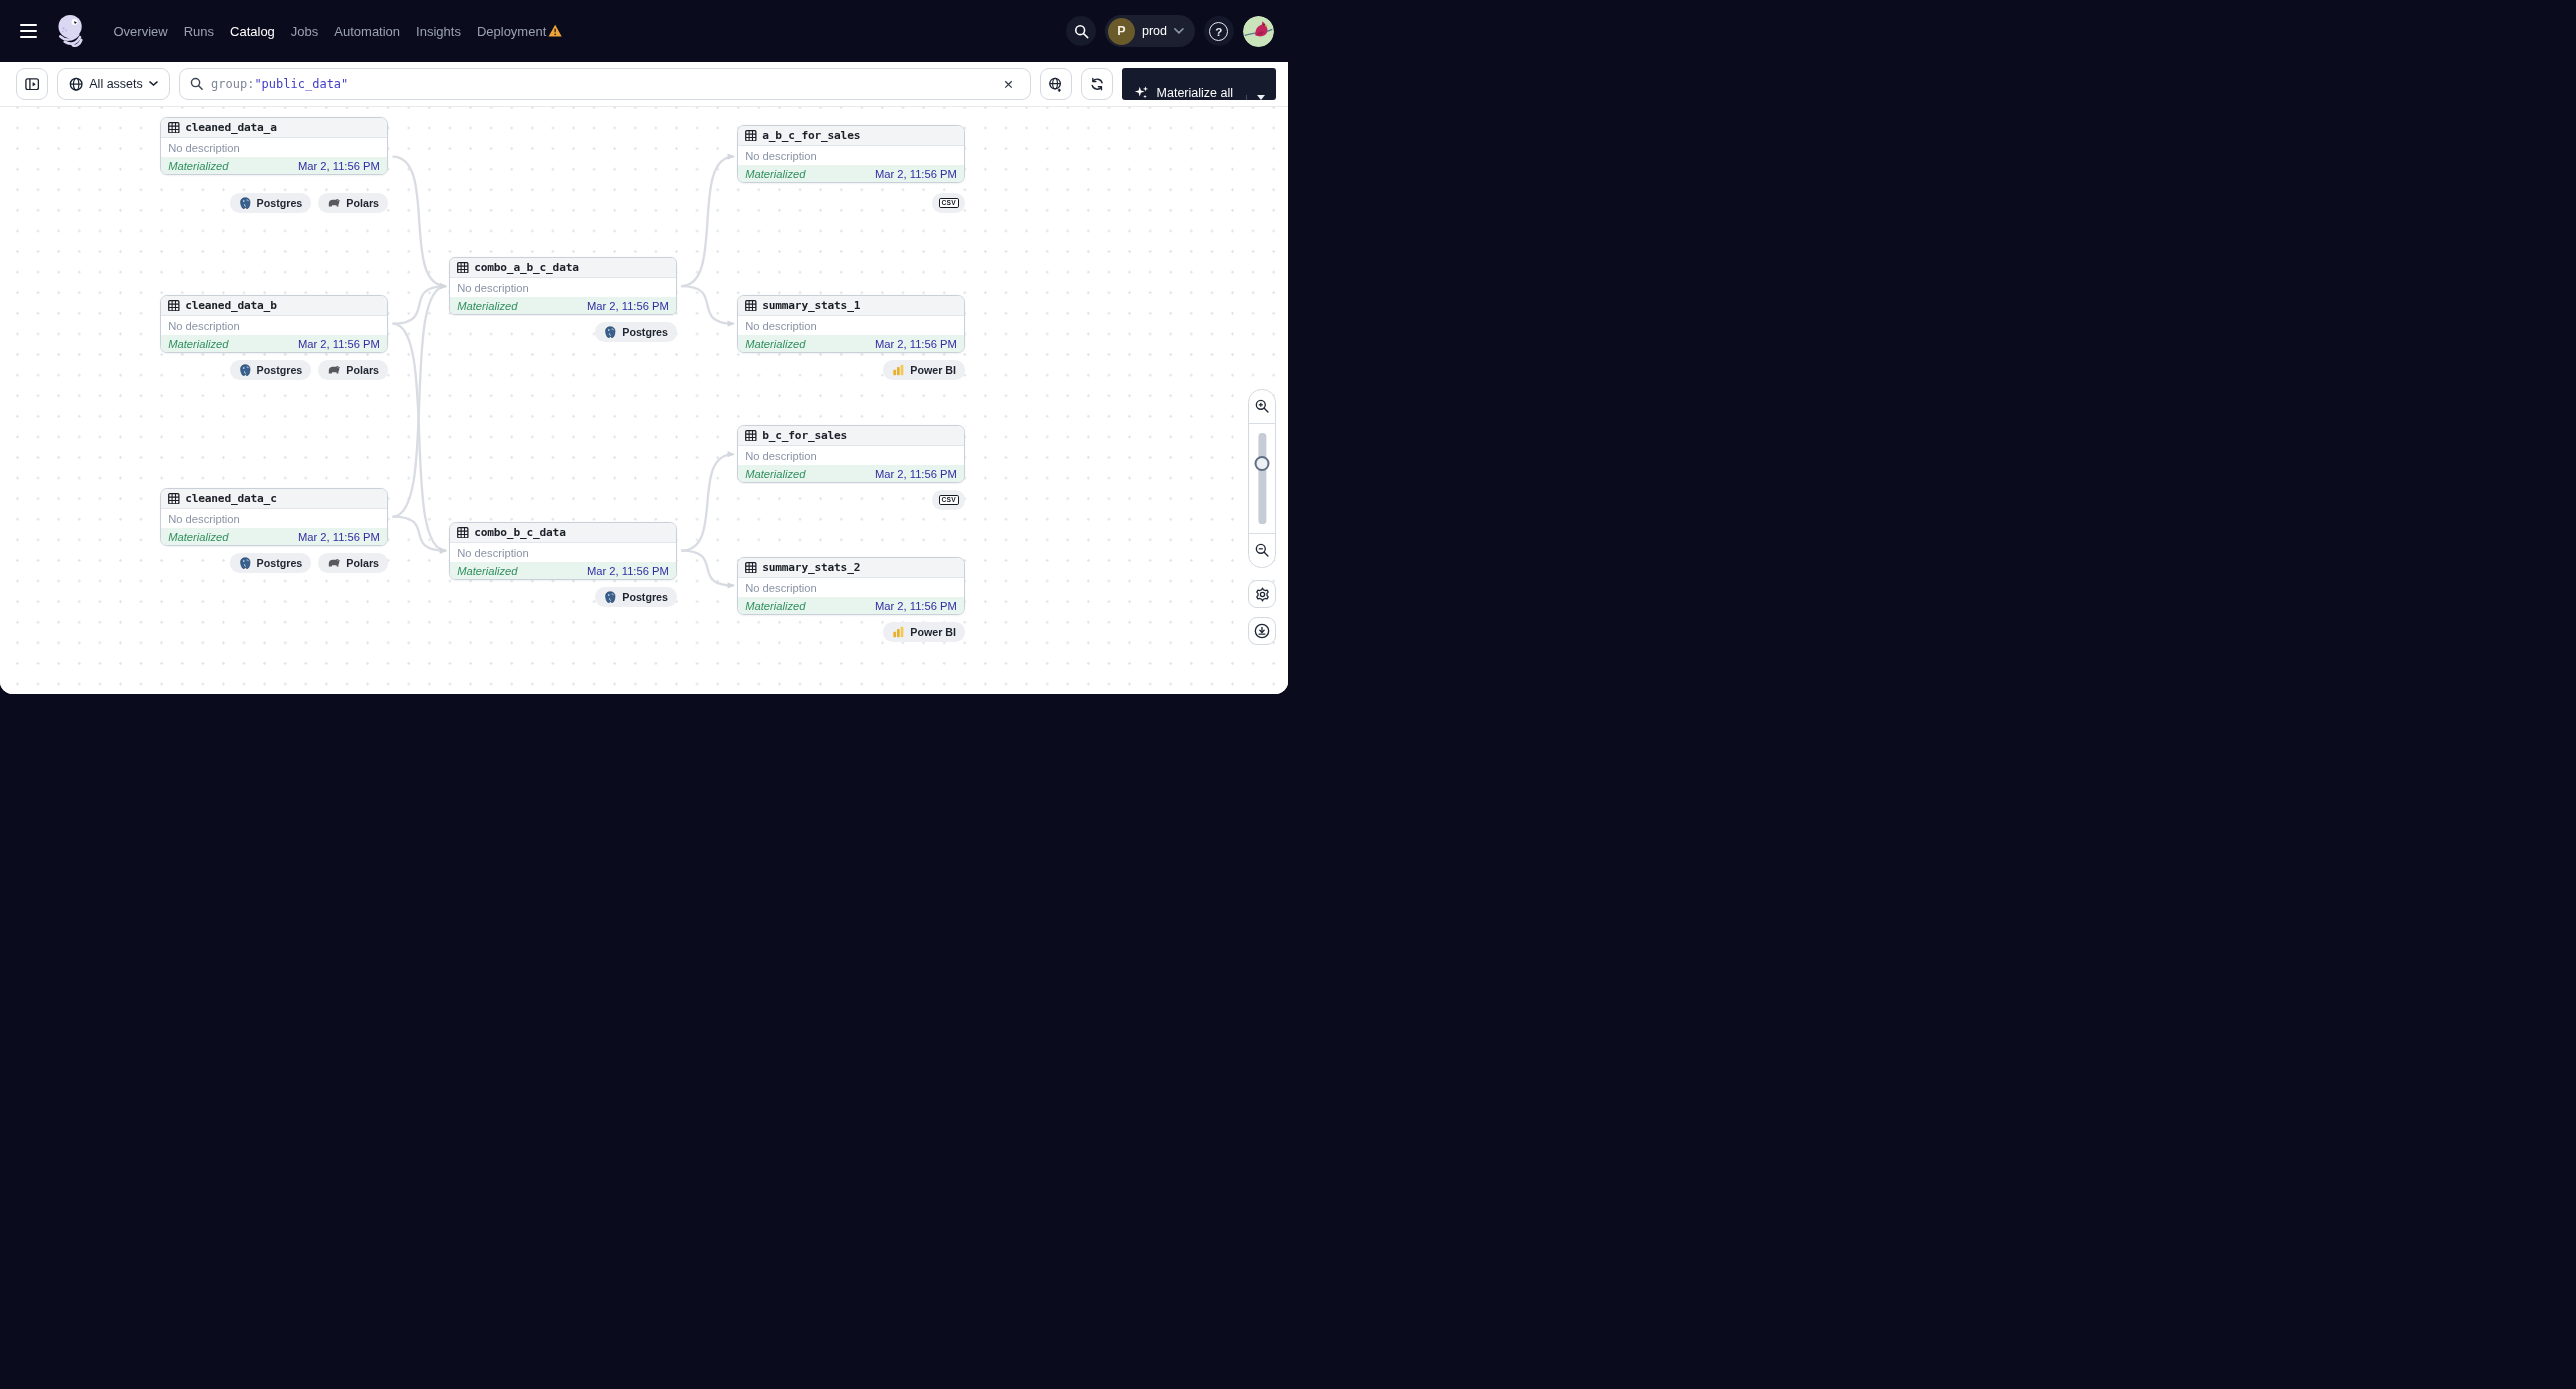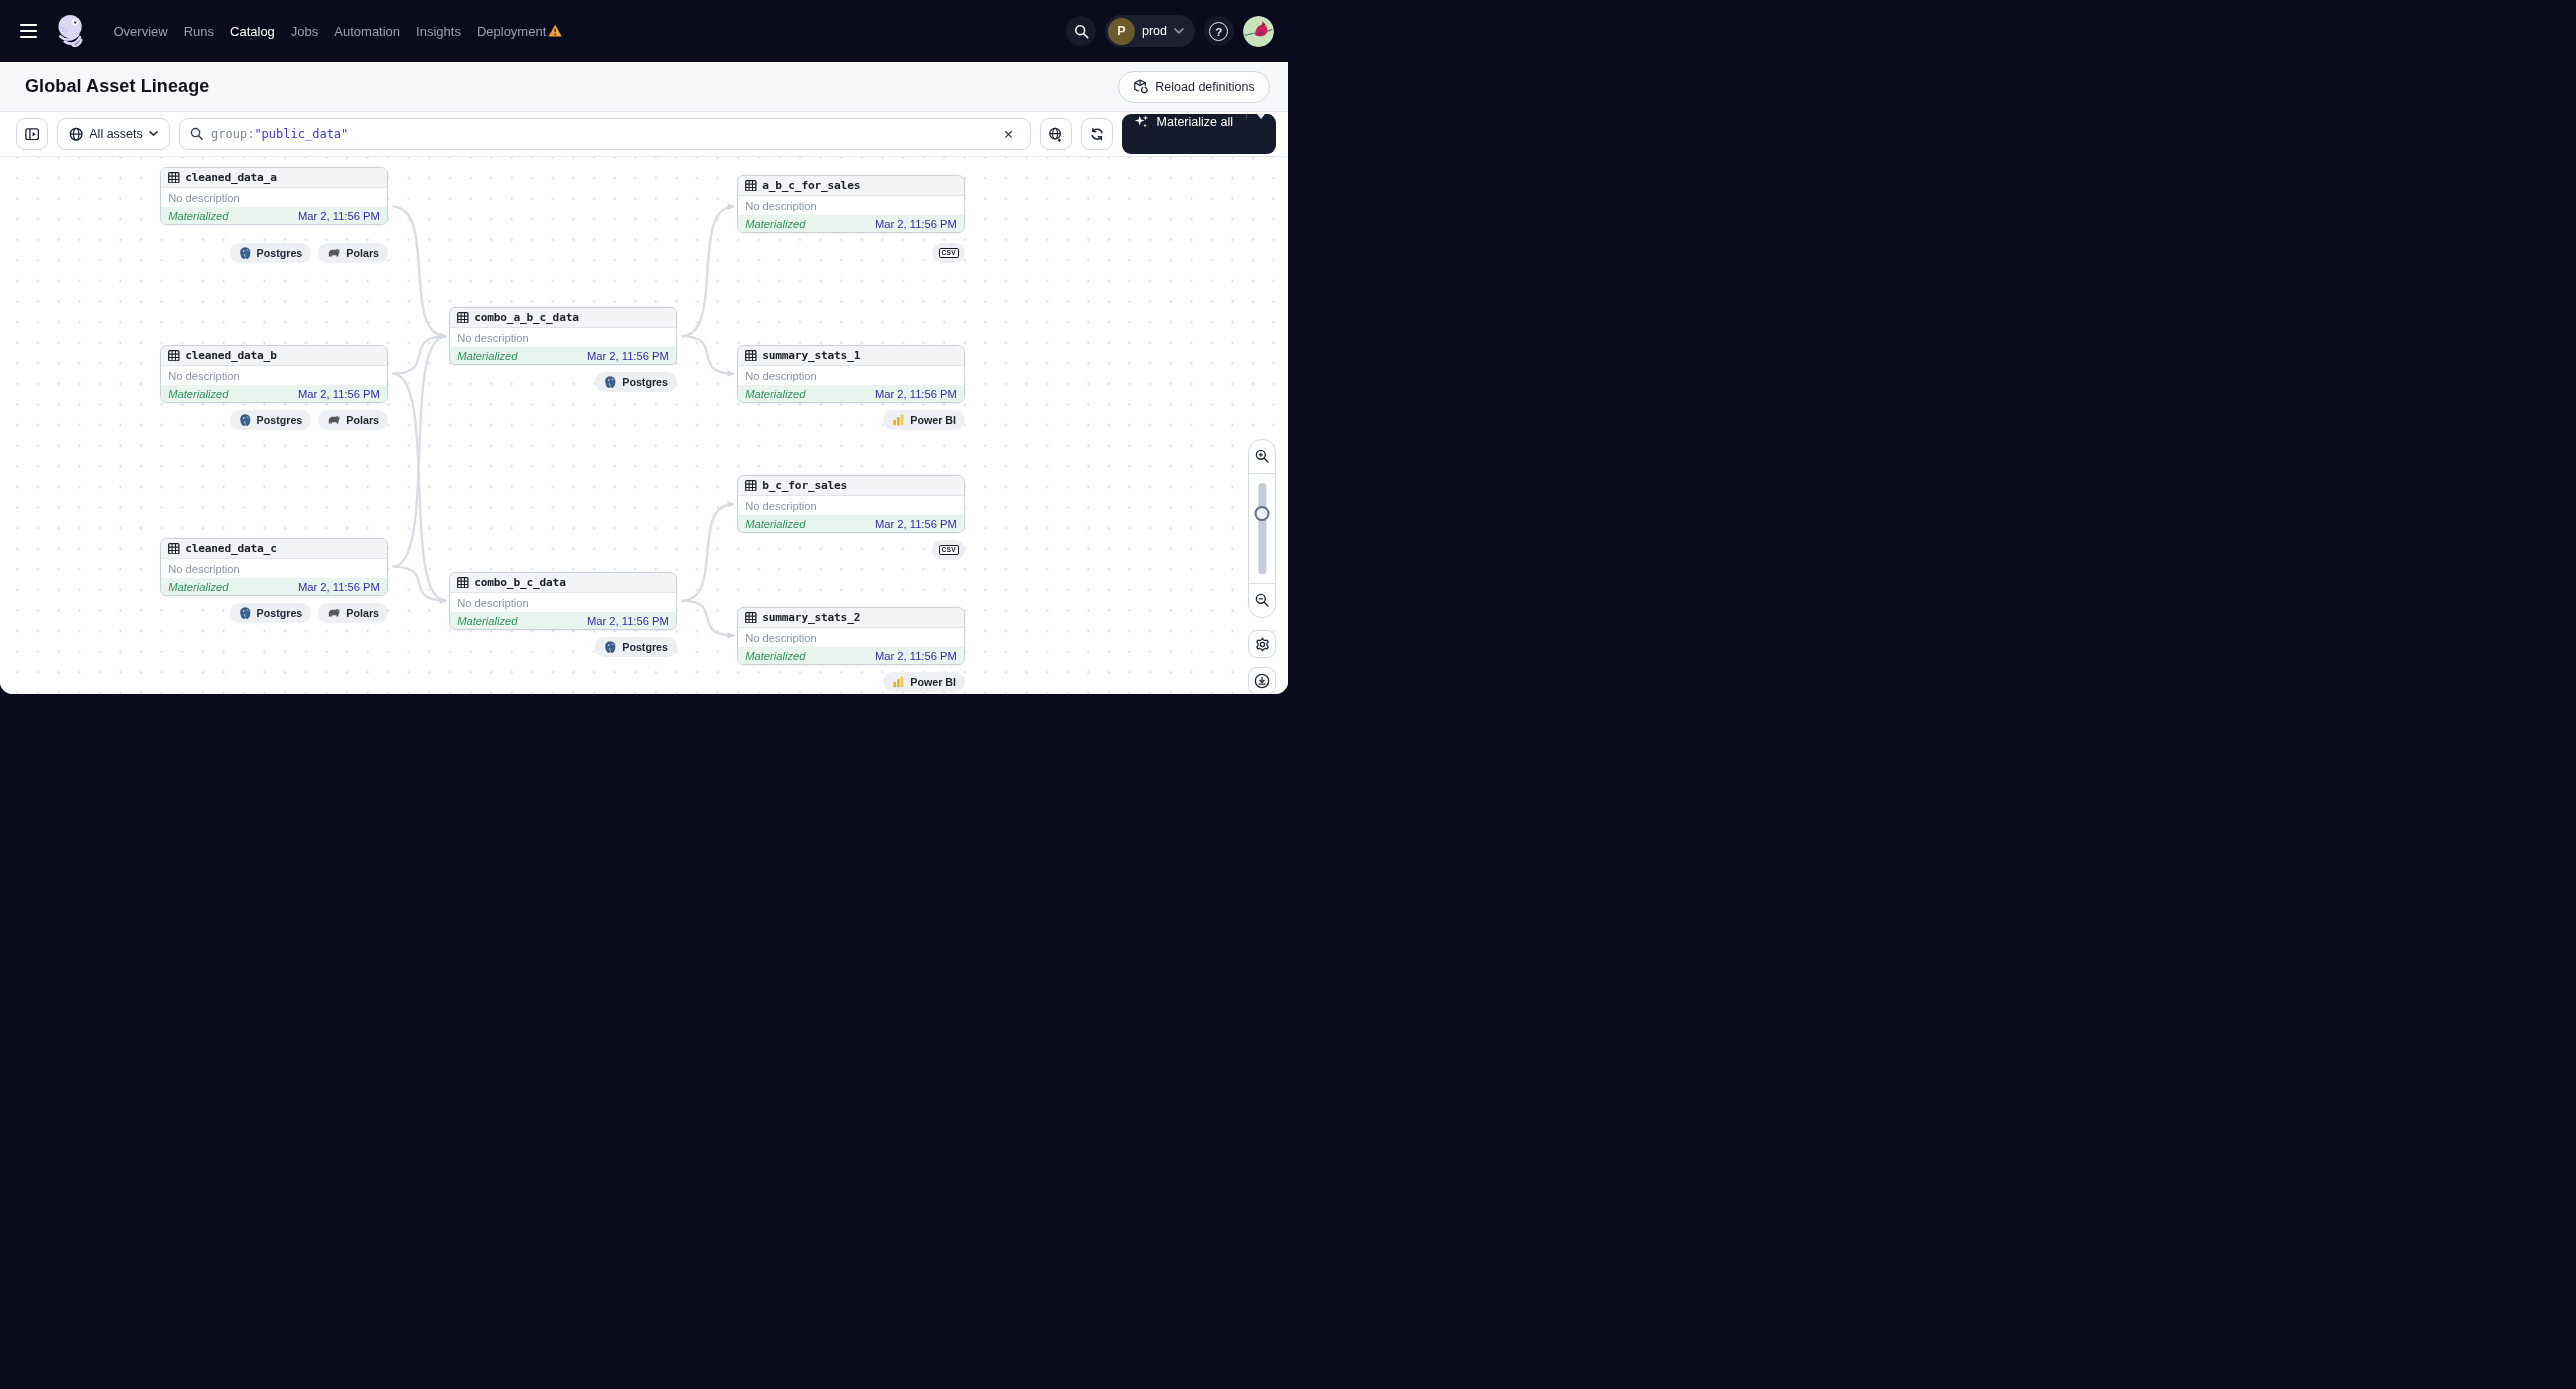--- a/index.html
+++ b/index.html
@@ -34,21 +34,21 @@
 
   
   .toolbar { height:45px; background:#FFFFFF; border-bottom:0.9px solid #E8EAEE; display:flex; align-items:center; gap:9px; padding:0 12.5px 0 16px; flex:0 0 auto; }
   .tb-btn { height:32px; min-width:32px; border:0.9px solid #D4D9E0; border-radius:9px; background:#fff; display:flex; align-items:center; justify-content:center; gap:6.3px; cursor:pointer; padding:0 7.2px; }
   .tb-select { padding:0 10.7px; font-size:12.5px; color:#16202E; font-weight:500; }
   .search-box { flex:1; height:32px; border:0.9px solid #D4D9E0; border-radius:9px; display:flex; align-items:center; padding:0 9px 0 10.7px; gap:7.2px; cursor:text; }
   .search-text { font-family:"DejaVu Sans Mono","Liberation Mono",monospace; font-size:12px; flex:1; white-space:nowrap; }
   .search-prefix { color:#7E8797; }
   .search-value { color:#423EC9; }
   .clear-x { width:25px; height:25px; display:flex; align-items:center; justify-content:center; color:#303848; cursor:pointer; font-size:12.5px; }
-  .materialize { height:40px; background:#151A2C; border-radius:9px; display:flex; align-items:flex-start; color:#fff; cursor:pointer; overflow:hidden; }
+  .materialize { height:32px; background:#151A2C; border-radius:3px; display:flex; align-items:flex-end; color:#fff; cursor:pointer; overflow:hidden; }
   .materialize-main { display:flex; align-items:center; gap:7.2px; padding:0 12.5px; font-size:12.5px; }
   .materialize-caret { width:30px; display:flex; align-items:center; justify-content:center; border-left:0.9px solid rgba(255,255,255,.22); }
   .caret-down { width:0; height:0; border-left:4.5px solid transparent; border-right:4.5px solid transparent; border-top:5.4px solid #EDEFF5; }
 
   
   .canvas { position:relative; flex:1; background-color:#FFFFFF;
     background-image:radial-gradient(circle, #E1E4E9 1.3px, rgba(0,0,0,0) 1.4px);
     background-size:20.6px 20.6px; background-position:7.2px 10.7px; overflow:hidden; }
   .edges { position:absolute; left:0; top:0; pointer-events:none; }
 
@@ -142,31 +142,20 @@
         <circle cx="23.8" cy="9.8" r="0.9" fill="#1C1C1C"></circle>
         <path d="M25 10 l3.5 0.8 -2.8 1.2 z" fill="#E8A33D"></path>
         <path d="M16 21 C 17 18, 21 16.5, 24 18 C 22 21, 18 22, 16 21 Z" fill="#A61E4D"></path>
       </svg>
     </div>
   </div>
 </div>
 
 <div class="sheet">
 
-  <div class="page-header">
-    <div class="page-title">Global Asset Lineage</div>
-    <button class="reload-btn">
-      <svg width="15" height="15" viewBox="0 0 17 17">
-        <path d="M8 1.2 L14 4.2 L14 8 M8 1.2 L2 4.2 L2 11.5 L6.5 13.8 M8 1.2 L8 6 M2 4.2 L8 7.2 L14 4.2" fill="none" stroke="#1C2230" stroke-width="1.4" stroke-linejoin="round"></path>
-        <path d="M13.8 9.5 a3.1 3.1 0 1 1 -3.4 1.1" fill="none" stroke="#1C2230" stroke-width="1.4" stroke-linecap="round"></path>
-        <path d="M9.6 9.2 l1 1.6 1.7-1.1 z" fill="#1C2230"></path>
-      </svg>
-      <span>Reload definitions</span>
-    </button>
-  </div>
 
   <div class="toolbar">
     <div class="tb-btn">
       <svg width="14.3" height="12.5" viewBox="0 0 16 14">
           <rect x="1" y="1" width="14" height="12" rx="2" fill="none" stroke="#1C2230" stroke-width="1.5"></rect>
           <line x1="5.5" y1="1" x2="5.5" y2="13" stroke="#1C2230" stroke-width="1.5"></line>
           <path d="M8.5 4.5 L12 7 L8.5 9.5 Z" fill="#1C2230"></path>
         </svg>
     </div>
     <div class="tb-btn tb-select">

